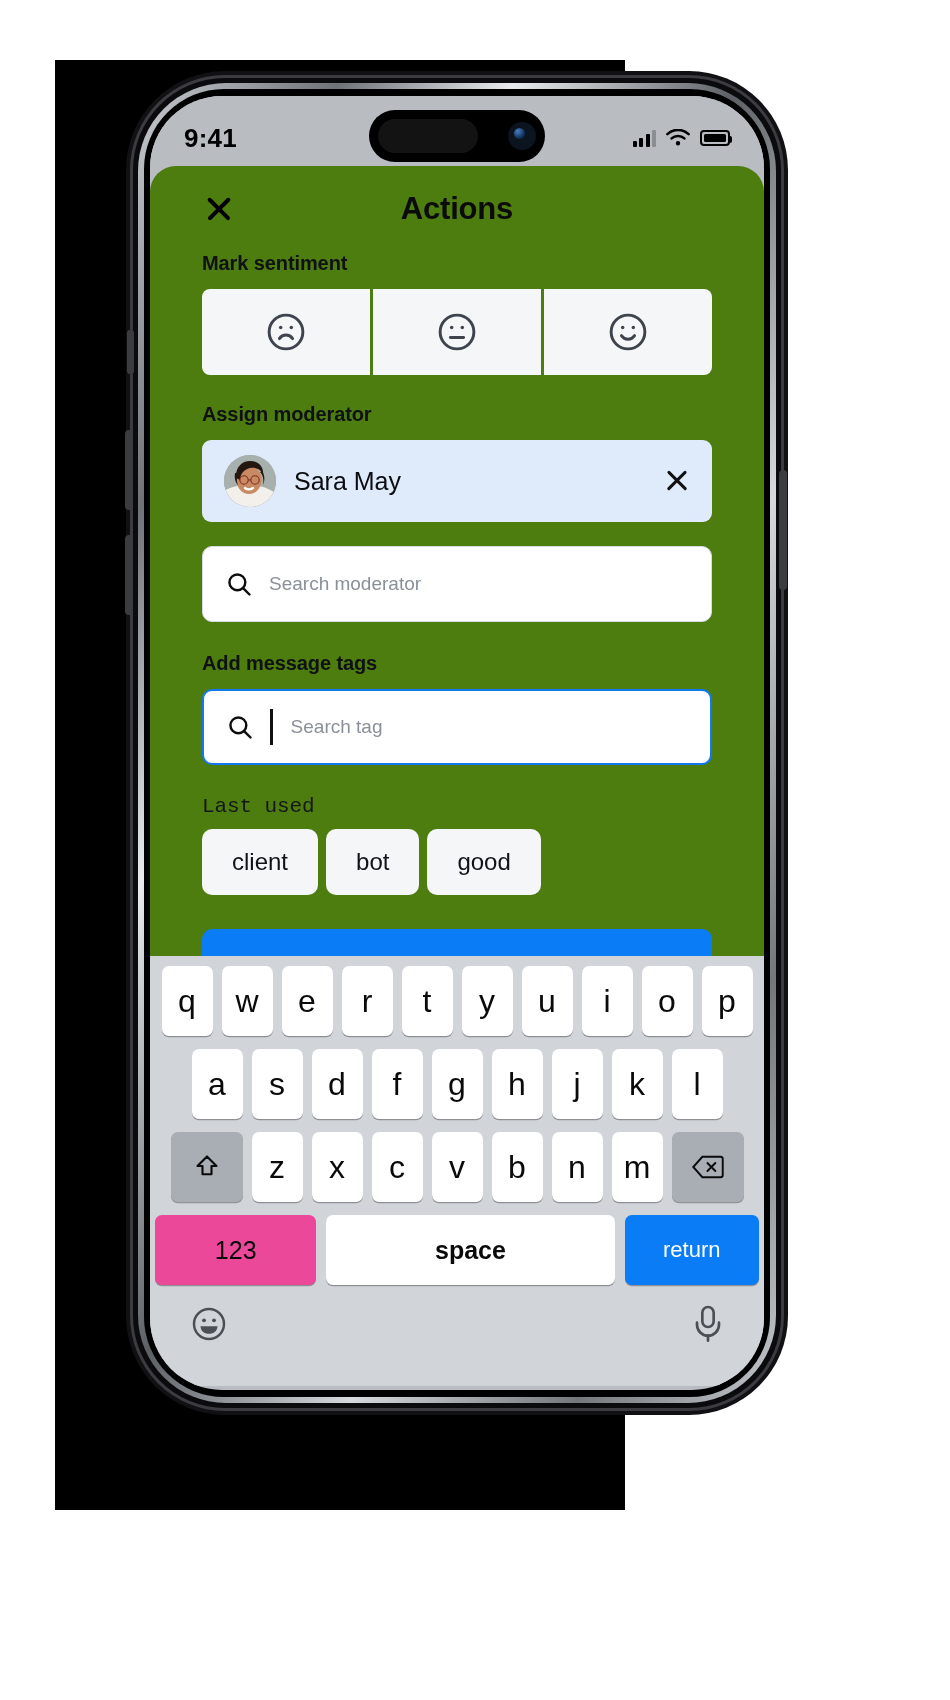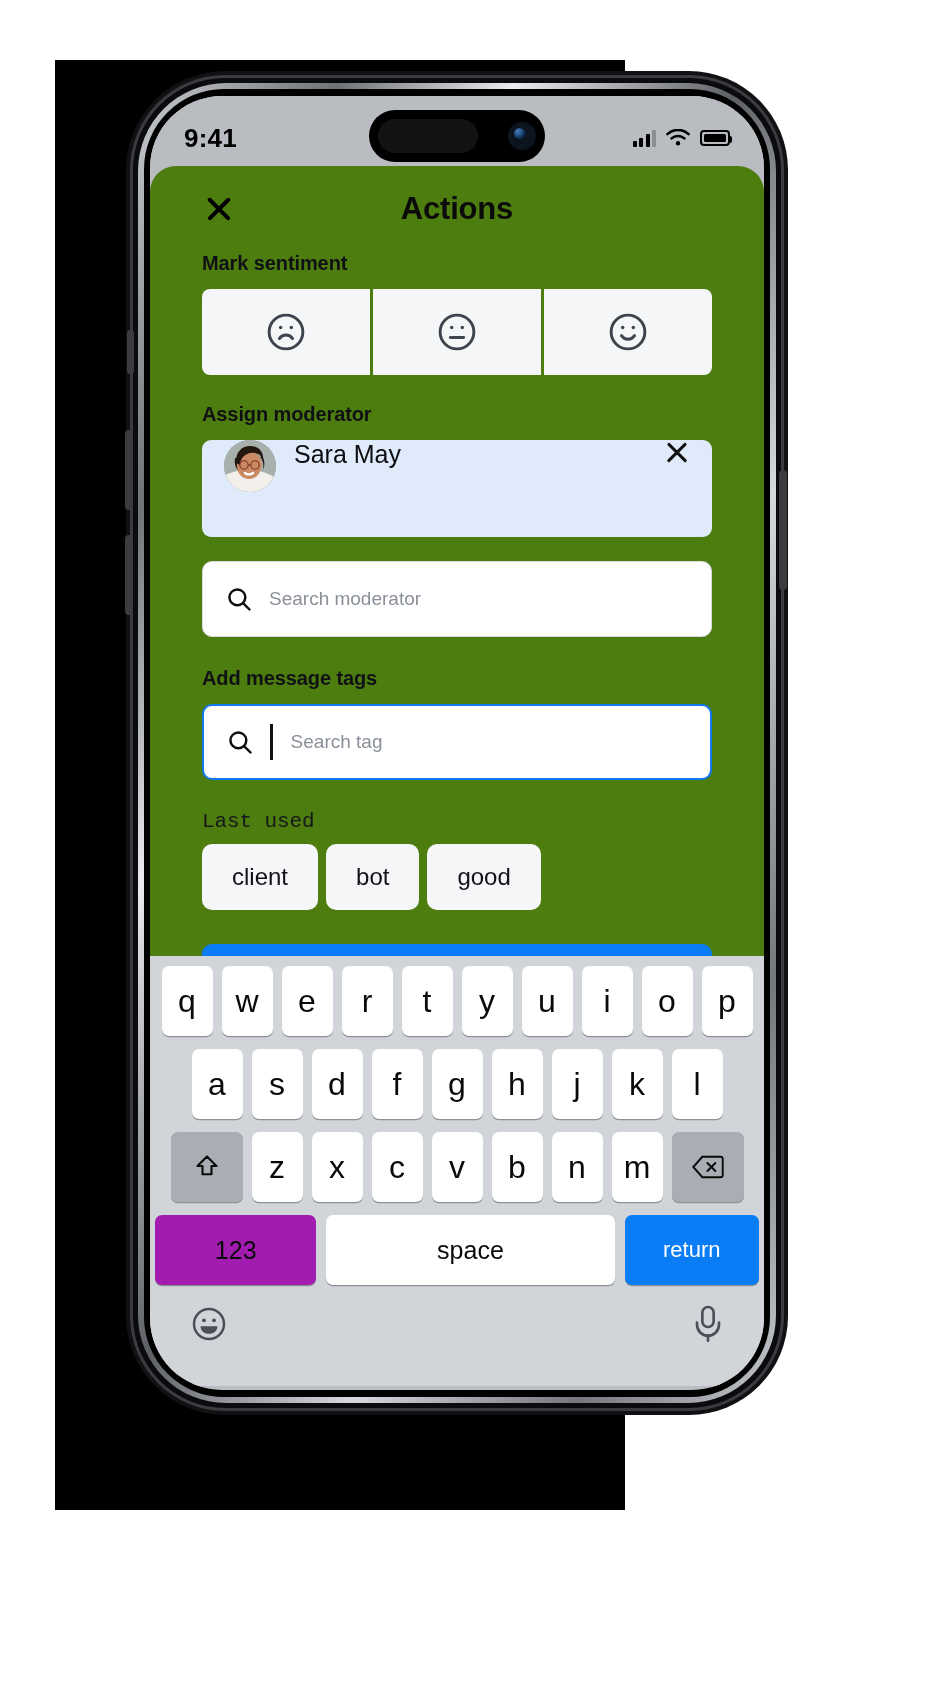--- a/index.html
+++ b/index.html
@@ -125,23 +125,23 @@
   .sentiment-row { display: flex; gap: 3px; margin-bottom: 28px; }
   .sentiment-btn {
     flex: 1; height: 86px; background: #f5f6f8;
     display: flex; align-items: center; justify-content: center; cursor: pointer;
   }
   .sentiment-btn:first-child { border-top-left-radius: 8px; border-bottom-left-radius: 8px; }
   .sentiment-btn:last-child  { border-top-right-radius: 8px; border-bottom-right-radius: 8px; }
 
   
   .mod-chip {
-    display: flex; align-items: flex-start; gap: 18px;
+    display: flex; align-items: center; gap: 18px;
     background: #dfeafa; border-radius: 9px;
-    height: 97px; padding: 0 22px; margin-bottom: 24px;
+    height: 82px; padding: 0 22px; margin-bottom: 24px;
   }
   .avatar {
     width: 52px; height: 52px; border-radius: 50%; overflow: hidden; flex: none;
     background: #9aa2a6; position: relative;
   }
   .mod-name { font-size: 25px; color: #0c0d10; }
   .chip-x { margin-left: auto; width: 26px; height: 26px; position: relative; cursor: pointer; }
   .chip-x::before, .chip-x::after {
     content:""; position:absolute; left:0; top:11px; width: 26px; height:3.2px; background:#111; border-radius:2px;
   }
@@ -179,22 +179,22 @@
   .krow { display: flex; justify-content: center; gap: 9px; margin-bottom: 13px; }
   .key {
     background: #fff; border-radius: 7px;
     width: 51px; height: 70px;
     display: flex; align-items: center; justify-content: center;
     font-size: 32px; color: #0a0a0a; box-shadow: 0 1.2px 0 rgba(0,0,0,.32);
     cursor: pointer;
   }
   .krow.r2 { padding: 0 26px; }
   .key.wide { background: #a9aeb5; width: 72px; box-shadow: 0 1.2px 0 rgba(0,0,0,.3); }
-  .key.num  { background: #a21caf; width: 168px; font-size: 25px; text-align: center; }
-  .key.space{ width: 300px; font-size: 25px; }
+  .key.num  { background: #ec4899; width: 168px; font-size: 25px; text-align: center; }
+  .key.space{ width: 300px; font-size: 25px; font-weight: bold; }
   .key.ret  { background: #0a7cf6; color:#fff; width: 140px; font-size: 22px; }
   .krow.r4 { gap: 10px; }
   .kbd-bottom {
     display: flex; align-items: center; justify-content: space-between;
     padding: 6px 34px 0 34px;
   }
 </style>
 </head>
 <body>
 

